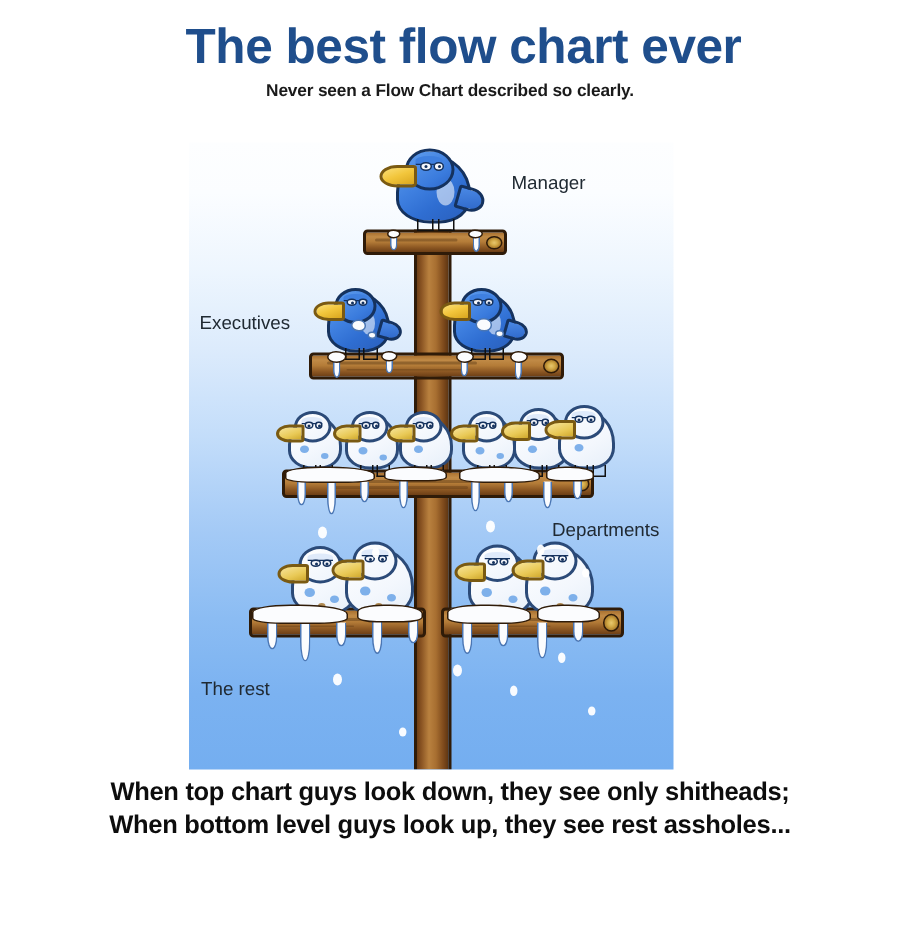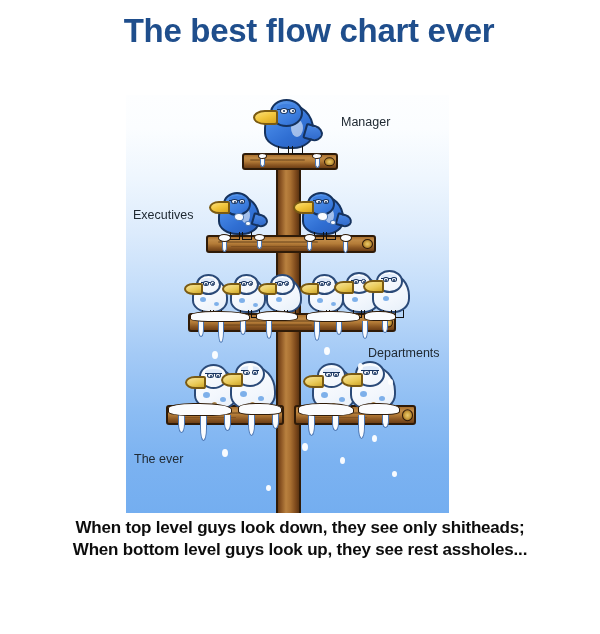--- a/index.html
+++ b/index.html
@@ -283,20 +283,21 @@
     line-height: 1.30;
     letter-spacing: -0.2px;
   }
   .caption .line { display: block; }
 </style>
 </head>
 <body>
 
 <div class="header">
   <h1 class="main-title">The best flow chart ever</h1>
+  <p class="subtitle">Never seen a Flow Chart described so clearly.</p>
 </div>
 
 <div class="illustration">
 
   <div class="trunk"></div>
 
   <div class="branch" id="branch-manager">
     <div class="grain"></div>
     <div class="ring"></div>
   </div>
@@ -539,20 +540,20 @@
   <div class="flake" style="left:96px;  top:354px; width:6px; height:8px;"></div>
   <div class="flake" style="left:176px; top:348px; width:6px; height:8px;"></div>
   <div class="flake" style="left:214px; top:362px; width:5px; height:7px;"></div>
   <div class="flake" style="left:246px; top:340px; width:5px; height:7px;"></div>
   <div class="flake" style="left:266px; top:376px; width:5px; height:6px;"></div>
   <div class="flake" style="left:140px; top:390px; width:5px; height:6px;"></div>
 
   <div class="ill-label" id="label-manager">Manager</div>
   <div class="ill-label" id="label-executives">Executives</div>
   <div class="ill-label" id="label-departments">Departments</div>
-  <div class="ill-label" id="label-the-rest">The ever</div>
+  <div class="ill-label" id="label-the-rest">The rest</div>
 
 </div>
 
 <div class="caption">
-  <span class="line">When top level guys look down, they see only shitheads;</span>
+  <span class="line">When top chart guys look down, they see only shitheads;</span>
   <span class="line">When bottom level guys look up, they see rest assholes...</span>
 </div>
 
 </body></html>

